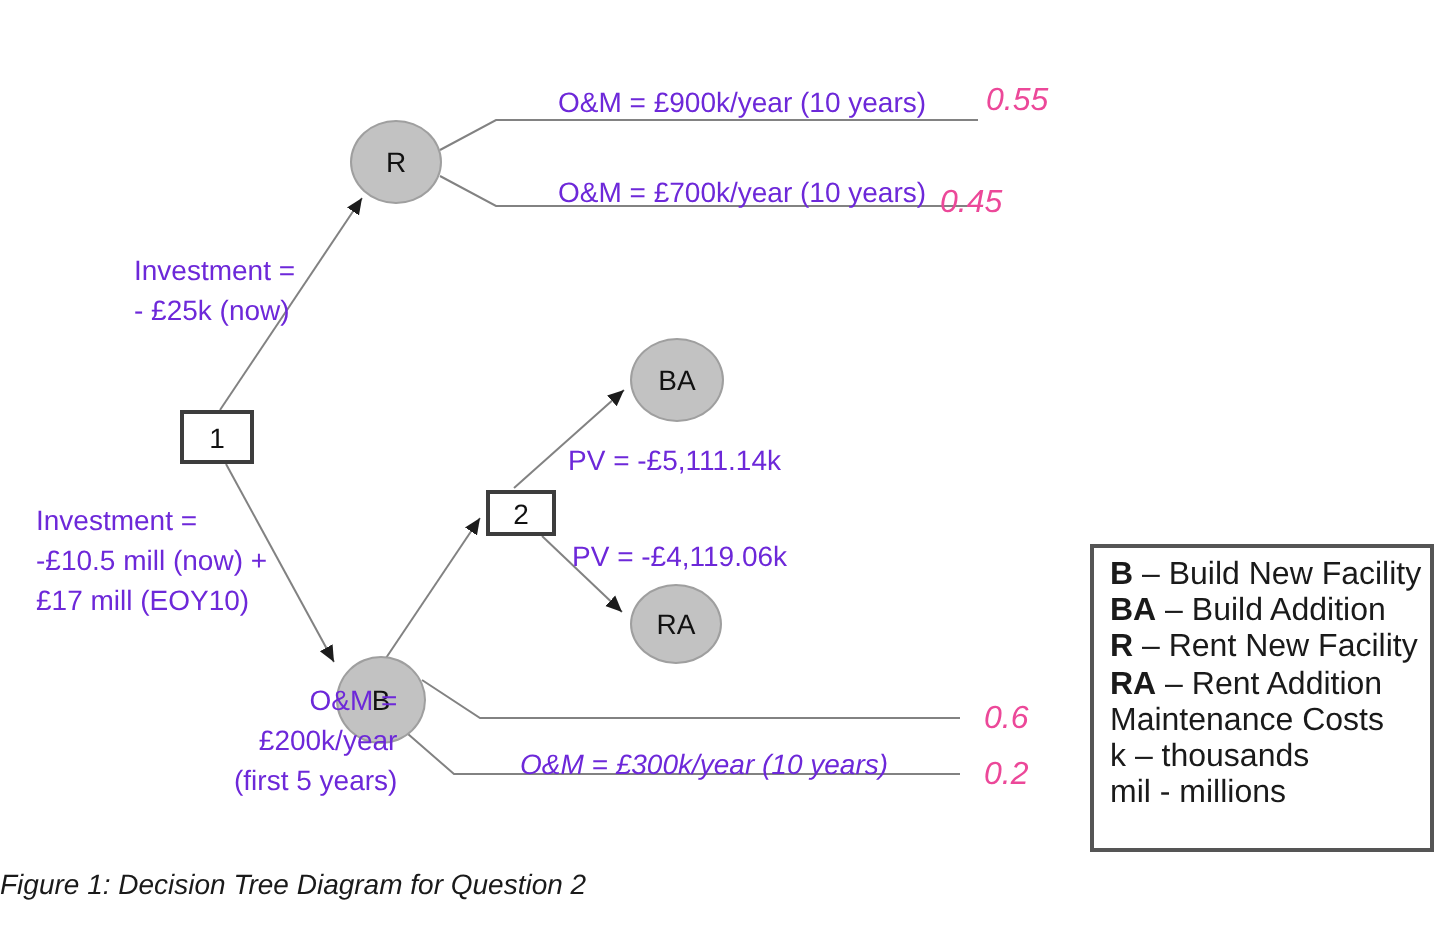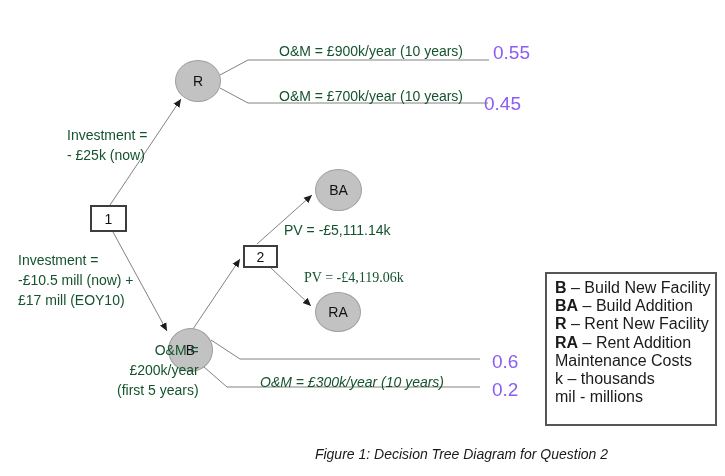--- a/index.html
+++ b/index.html
@@ -2,38 +2,38 @@
 <html><head>
 <meta charset="utf-8">
 <style>
   html,body { margin:0; padding:0; background:#ffffff; }
   .canvas {
     position:relative; width:725px; height:476px; background:#ffffff;
     font-family:"Liberation Sans", sans-serif; color:#1a1a1a; overflow:hidden;
   }
   svg.wires { position:absolute; left:0; top:0; width:725px; height:476px; }
   svg.wires line, svg.wires polyline { stroke:#828282; stroke-width:1; fill:none; }
-  .lbl { position:absolute; font-size:14px; line-height:20px; color:#14532d; white-space:nowrap; }
+  .lbl { position:absolute; font-size:14px; line-height:20px; color:#6d28d9; white-space:nowrap; }
   .multi { white-space:pre-line; }
-  .prob { position:absolute; font-size:19px; color:#8b5cf6; white-space:nowrap; }
+  .prob { position:absolute; font-size:16px; color:#ec4899; white-space:nowrap;font-style:italic; }
   .node {
     position:absolute; display:flex; align-items:center; justify-content:center;
     font-size:14px; color:#111; box-sizing:border-box;
   }
   .ellipse { background:#c2c2c2; border:1px solid #9f9f9f; border-radius:50%; }
   .dbox { background:#ffffff; border:2px solid #3d3d3d; }
   .legend {
     position:absolute; left:545px; top:272px; width:172px; height:154px;
     border:2px solid #555555; box-sizing:border-box; background:#ffffff;
     padding:5px 6px 4px 8px; font-size:16px; line-height:18.2px;
   }
   .legend .row { white-space:nowrap; }
   .legend .term { font-weight:bold; }
   .caption {
-    position:absolute; left:0; top:446px; width:608px; text-align:right;
+    position:absolute; left:0; top:434px; width:608px; text-align:left;
     font-style:italic; font-size:14px; color:#1a1a1a;
   }
 </style>
 </head>
 <body>
 
 <div class="canvas">
 
   <svg class="wires">
     <defs>
@@ -55,28 +55,28 @@
   <div class="node dbox" style="left:90px; top:205px; width:37px; height:27px;">1</div>
   <div class="node dbox" style="left:243px; top:245px; width:35px; height:23px;">2</div>
   <div class="node ellipse" style="left:175px; top:60px; width:46px; height:42px;">R</div>
   <div class="node ellipse" style="left:168px; top:328px; width:45px; height:44px;">B</div>
   <div class="node ellipse" style="left:315px; top:169px; width:47px; height:42px;">BA</div>
   <div class="node ellipse" style="left:315px; top:292px; width:46px; height:40px;">RA</div>
 
   <div class="lbl" style="left:279px; top:41px;">O&amp;M = £900k/year (10 years)</div>
   <div class="prob" style="left:493px; top:42px;">0.55</div>
   <div class="lbl" style="left:279px; top:86px;">O&amp;M = £700k/year (10 years)</div>
-  <div class="prob" style="left:484px; top:93px;">0.45</div>
+  <div class="prob" style="left:470px; top:93px;">0.45</div>
 
   <div class="prob" style="left:492px; top:351px;">0.6</div>
   <div class="lbl" style="left:260px; top:372px;font-style:italic;">O&amp;M = £300k/year (10 years)</div>
   <div class="prob" style="left:492px; top:379px;">0.2</div>
 
   <div class="lbl" style="left:284px; top:220px;">PV = -£5,111.14k</div>
-  <div class="lbl" style="left:304px; top:268px;font-family:Liberation Serif, serif;">PV = -£4,119.06k</div>
+  <div class="lbl" style="left:286px; top:268px;">PV = -£4,119.06k</div>
 
   <div class="lbl multi" style="left:67px; top:125px;">Investment =
 - £25k (now)</div>
   <div class="lbl multi" style="left:18px; top:250px;">Investment =
 -£10.5 mill (now) +
 £17 mill (EOY10)</div>
   <div class="lbl multi" style="left:117px; top:340px;text-align:right;">O&amp;M =
 £200k/year
 (first 5 years)</div>
 

